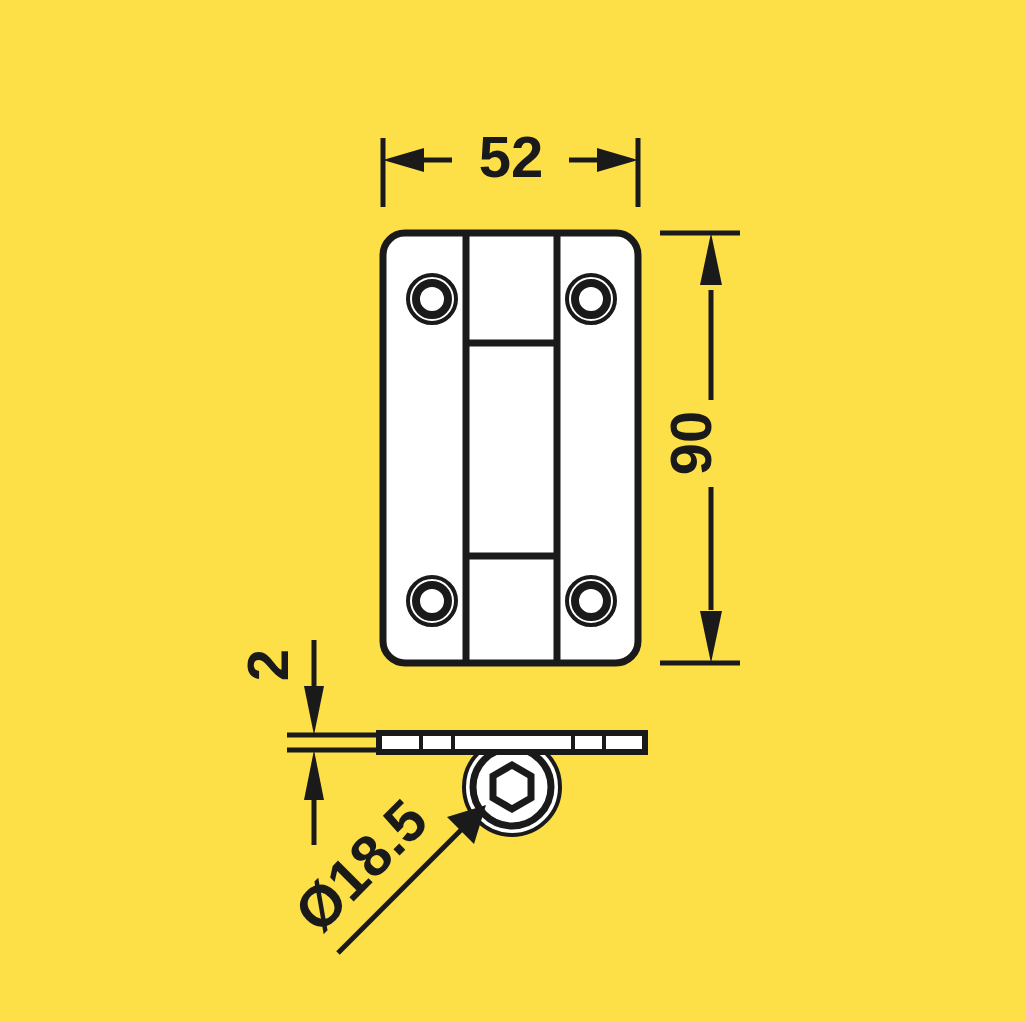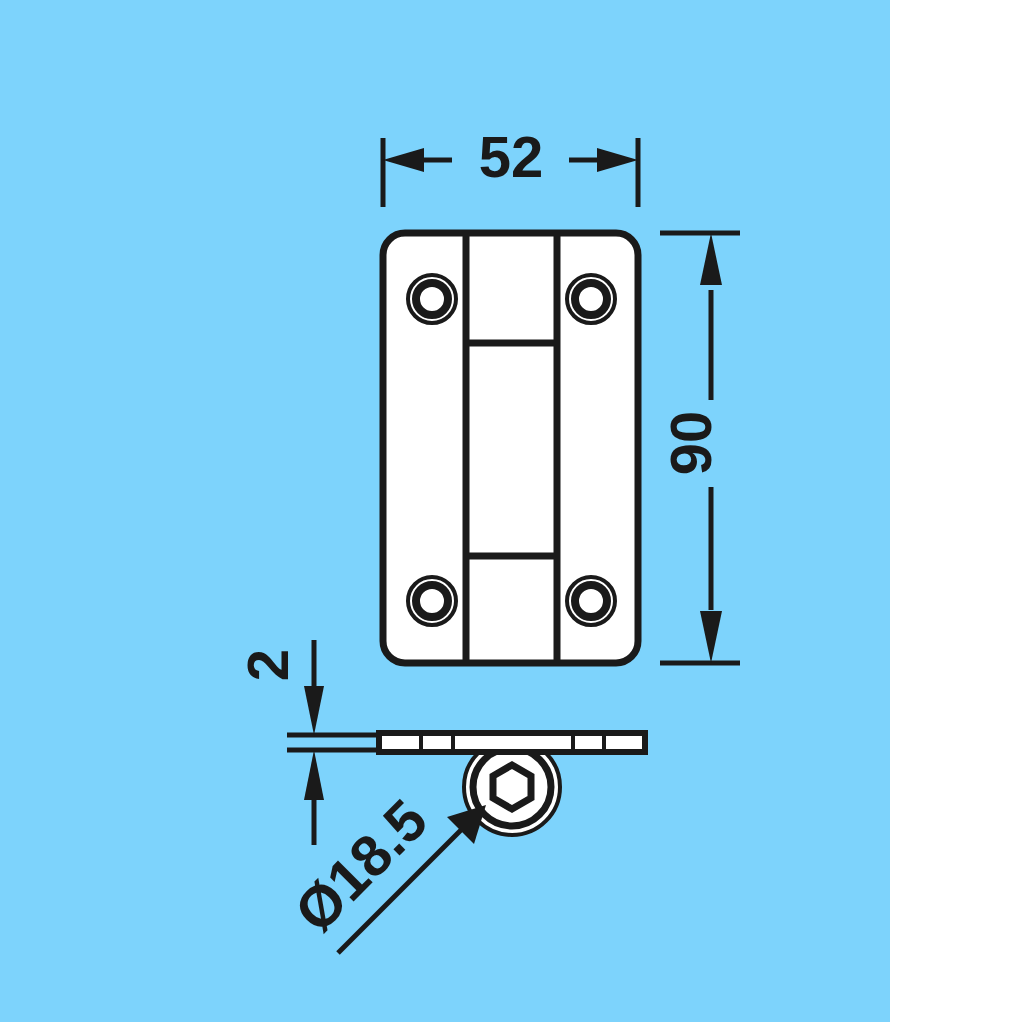--- a/index.html
+++ b/index.html
@@ -8,23 +8,23 @@
     background: #ffffff;
   }
   body {
     width: 1026px;
     height: 1022px;
     font-family: "Liberation Sans", sans-serif;
     overflow: hidden;
   }
   #drawing-root {
     position: relative;
-    width: 890px;
+    width: 1026px;
     height: 1022px;
-    background: #7dd3fc;
+    background: #fde047;
   }
   #tech-svg {
     display: block;
     width: 1026px;
     height: 1022px;
   }
   .dim-text {
     font-family: "Liberation Sans", sans-serif;
     font-weight: bold;
     fill: #1a1a1a;

